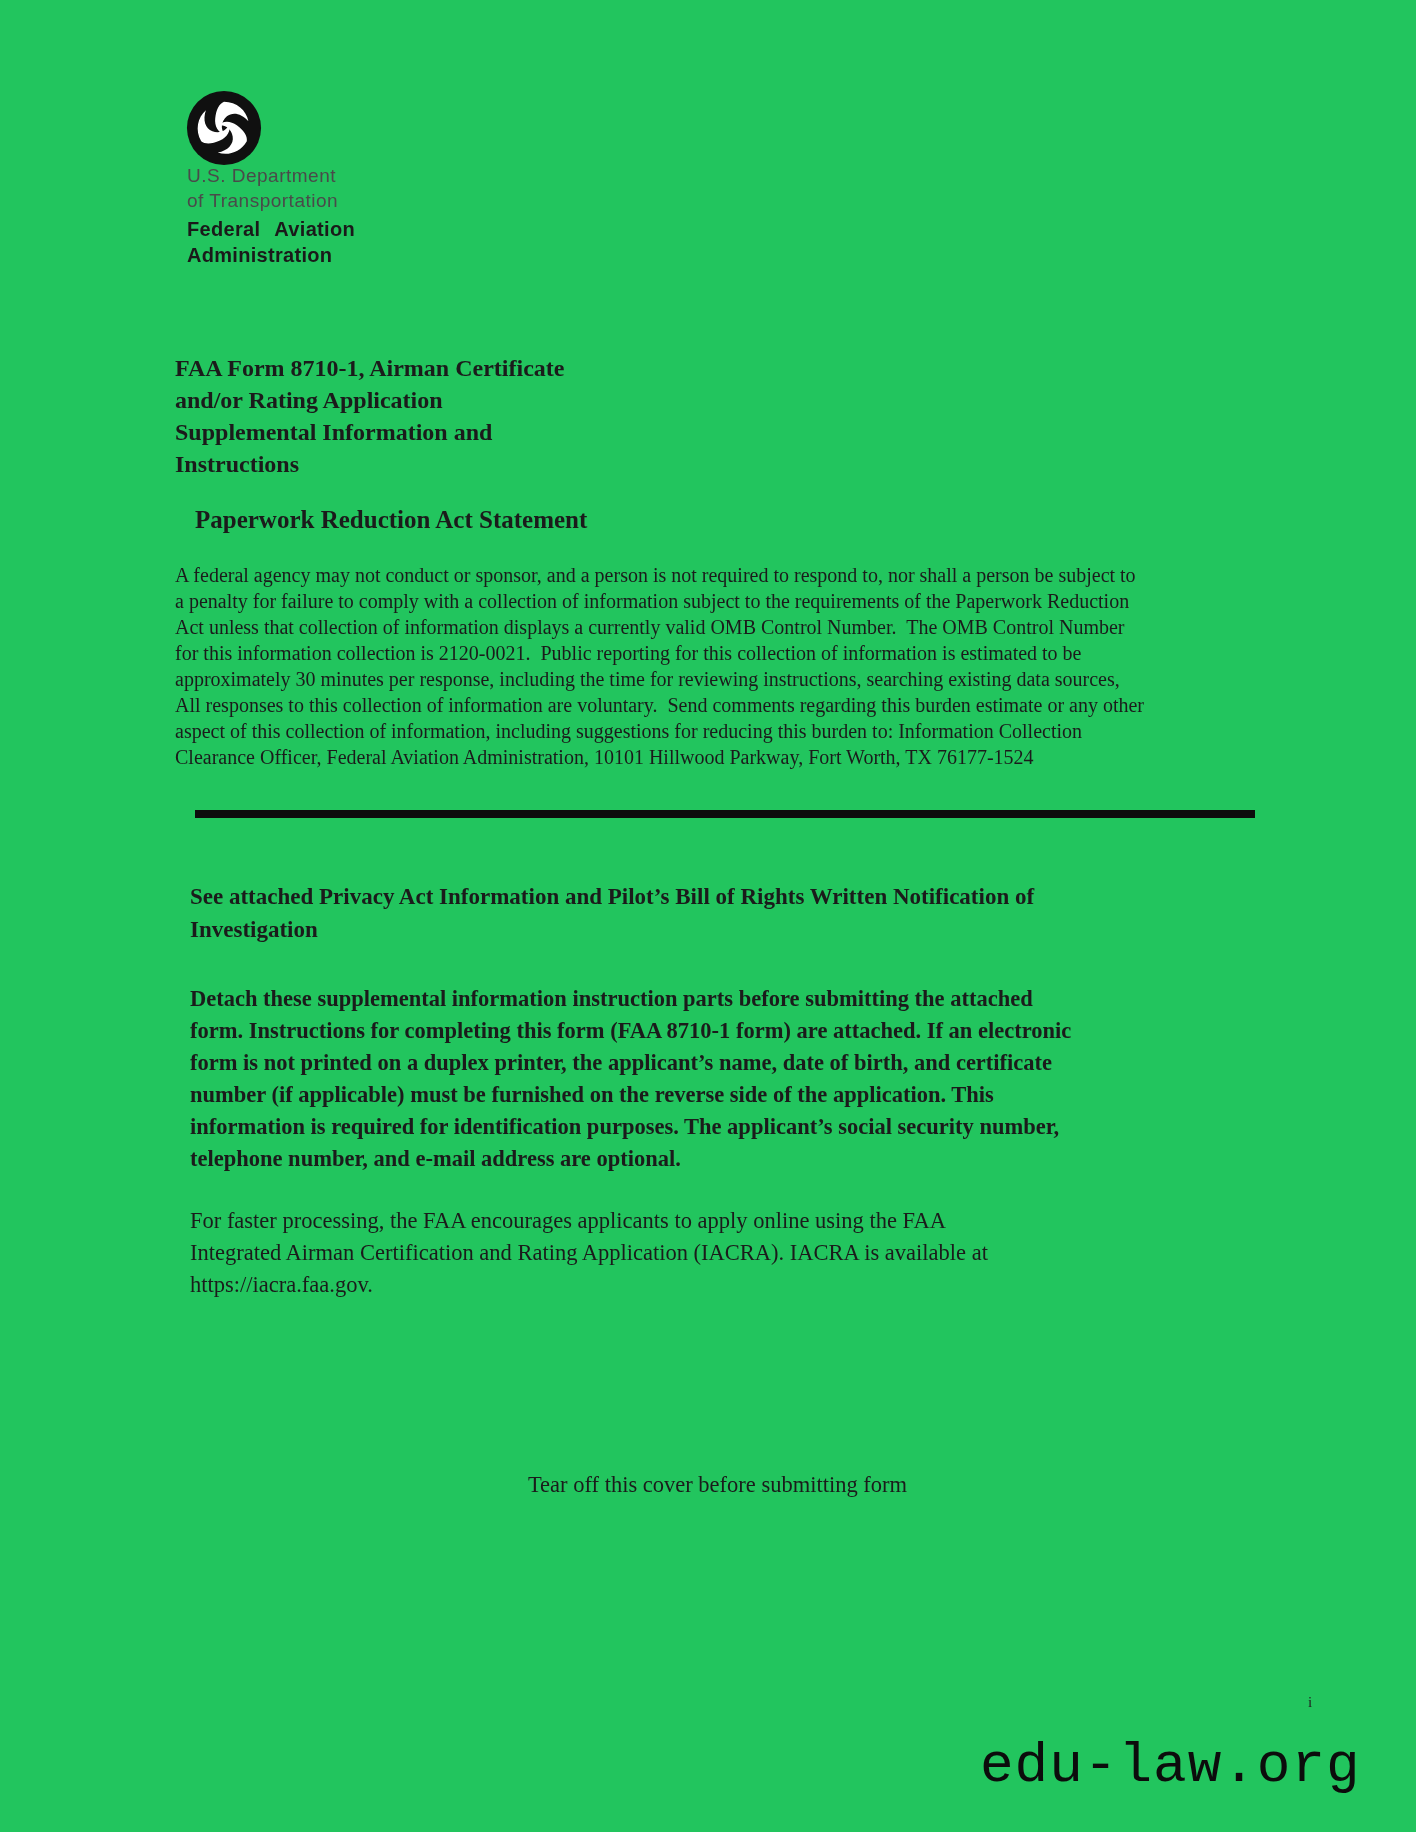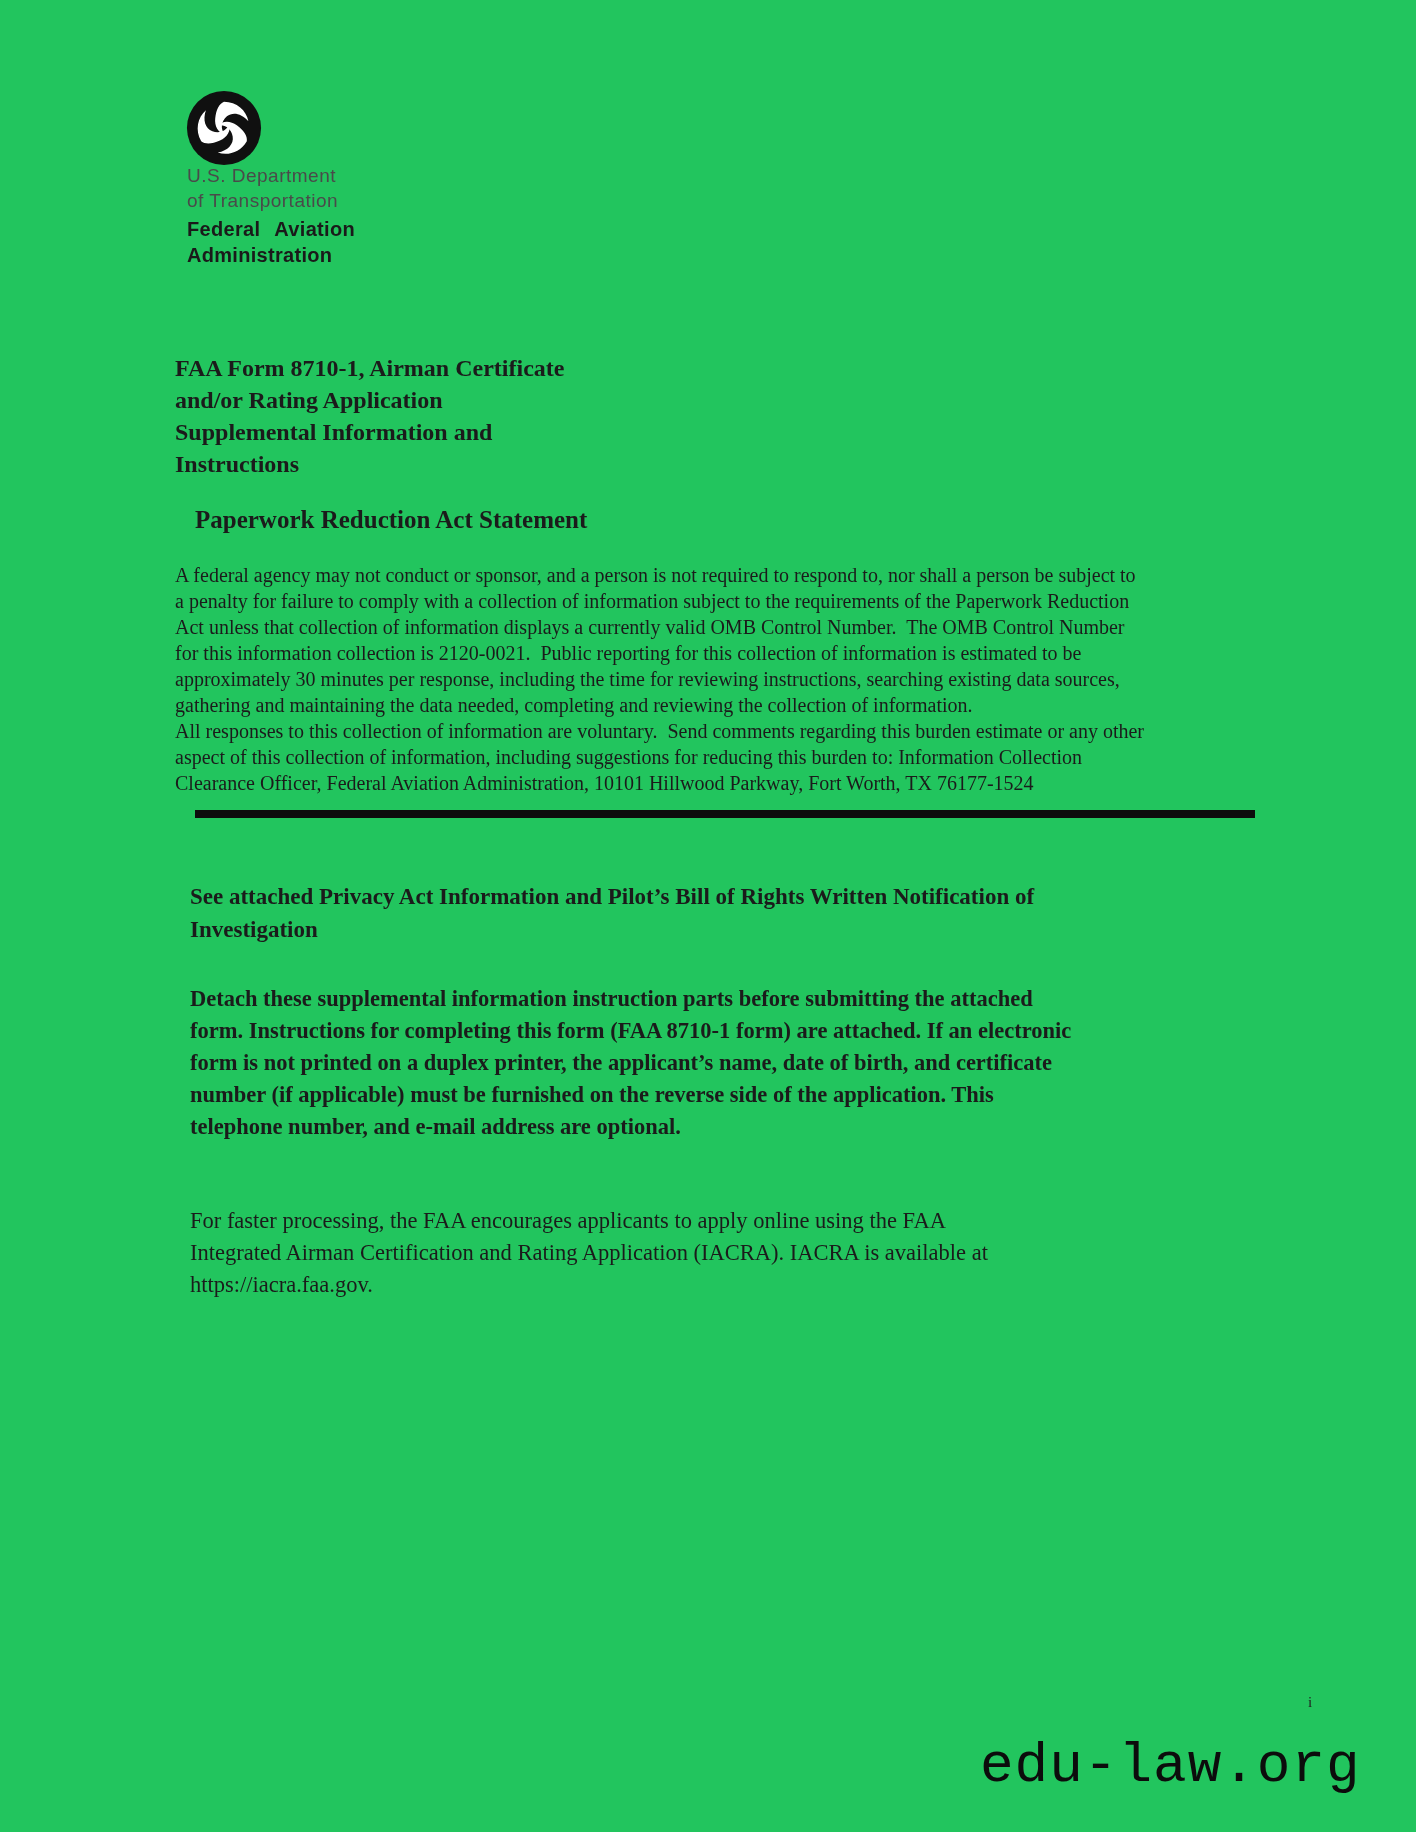--- a/index.html
+++ b/index.html
@@ -130,44 +130,45 @@
   </div>
 
   <div id="pra-heading" class="abs">Paperwork Reduction Act Statement</div>
 
   <div id="pra-paragraph" class="abs">
     <div class="line">A federal agency may not conduct or sponsor, and a person is not required to respond to, nor shall a person be subject to</div>
     <div class="line">a penalty for failure to comply with a collection of information subject to the requirements of the Paperwork Reduction</div>
     <div class="line">Act unless that collection of information displays a currently valid OMB Control Number.  The OMB Control Number</div>
     <div class="line">for this information collection is 2120-0021.  Public reporting for this collection of information is estimated to be</div>
     <div class="line">approximately 30 minutes per response, including the time for reviewing instructions, searching existing data sources,</div>
-    <div class="line">gathering and maintaining the data needed, completing and reviewing the collection of information.</div>
     <div class="line">All responses to this collection of information are voluntary.  Send comments regarding this burden estimate or any other</div>
     <div class="line">aspect of this collection of information, including suggestions for reducing this burden to: Information Collection</div>
     <div class="line">Clearance Officer, Federal Aviation Administration, 10101 Hillwood Parkway, Fort Worth, TX 76177-1524</div>
   </div>
 
   <div id="section-rule" class="abs"></div>
 
   <div id="privacy-heading" class="abs">
     <div class="line">See attached Privacy Act Information and Pilot’s Bill of Rights Written Notification of</div>
     <div class="line">Investigation</div>
   </div>
 
   <div id="detach-paragraph" class="abs big-para">
     <div class="line">Detach these supplemental information instruction parts before submitting the attached</div>
     <div class="line">form. Instructions for completing this form (FAA 8710-1 form) are attached. If an electronic</div>
     <div class="line">form is not printed on a duplex printer, the applicant’s name, date of birth, and certificate</div>
     <div class="line">number (if applicable) must be furnished on the reverse side of the application. This</div>
+    <div class="line">information is required for identification purposes. The applicant’s social security number,</div>
     <div class="line">telephone number, and e-mail address are optional.</div>
   </div>
 
   <div id="iacra-paragraph" class="abs big-para">
     <div class="line">For faster processing, the FAA encourages applicants to apply online using the FAA</div>
     <div class="line">Integrated Airman Certification and Rating Application (IACRA). IACRA is available at</div>
     <div class="line">https://iacra.faa.gov.</div>
   </div>
 
+  <div id="tear-off-note" class="abs">Tear off this cover before submitting form</div>
 
   <div id="page-number" class="abs">i</div>
   <div id="watermark" class="abs">edu-law.org</div>
 
 </div>
 
 </body></html>

